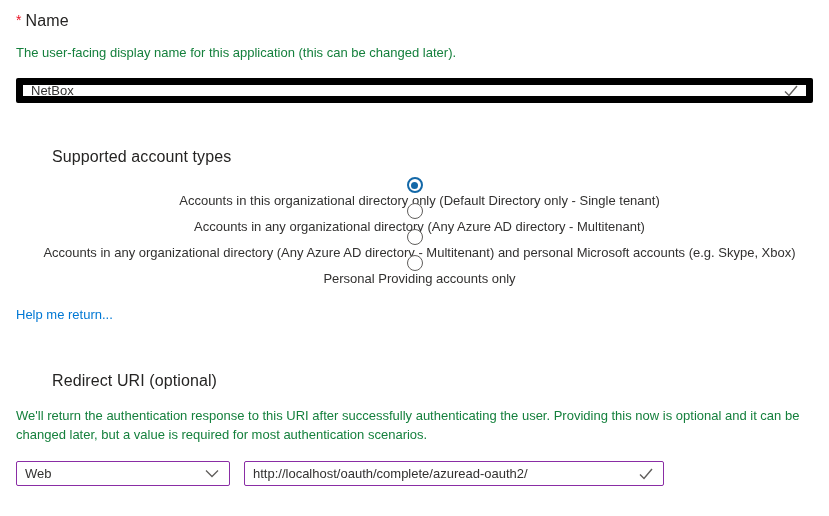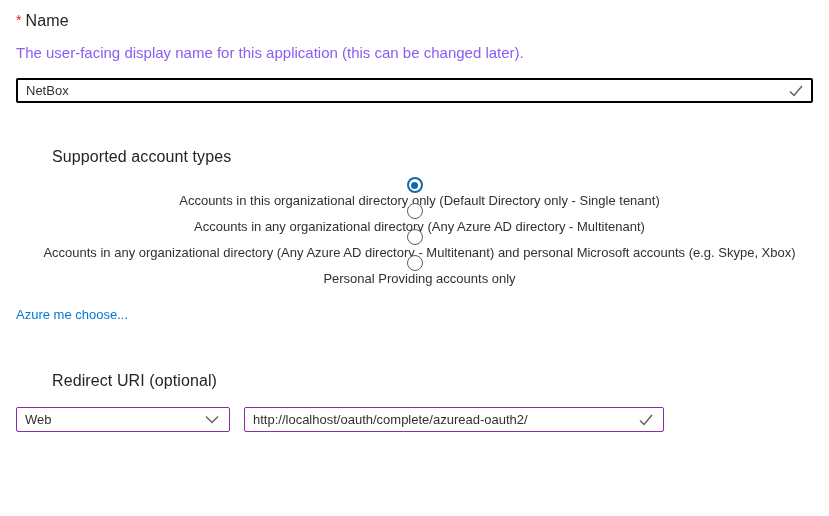--- a/index.html
+++ b/index.html
@@ -18,34 +18,34 @@
     color: #252423;
     letter-spacing: 0.1px;
   }
   .required {
     color: #e81123;
     margin-right: 4px;
     font-size: 14px;
     vertical-align: 1px;
   }
   .desc {
-    font-size: 15px;
-    color: #8b5cf6;
+    font-size: 13px;
+    color: #15803d;
     line-height: 19px;
     max-width: 797px;
   }
 
   
   .name-heading { margin-top: 2px; }
   .name-desc { margin-top: 13px; }
   .textbox {
     margin-top: 16px;
     height: 25px;
     width: 100%;
-    border: 2px solid #000000;
+    border: 7px solid #000000;
     border-radius: 2px;
     display: flex;
     align-items: center;
     padding: 0 8px;
     background: #fff;
   }
   .text-input {
     border: none;
     outline: none;
     flex: 1 1 auto;
@@ -176,25 +176,26 @@
       <div class="radio-row">
         <span class="radio"></span>
         <span class="radio-label">Accounts in any organizational directory (Any Azure AD directory - Multitenant) and personal Microsoft accounts (e.g. Skype, Xbox)</span>
       </div>
       <div class="radio-row">
         <span class="radio"></span>
         <span class="radio-label">Personal Providing accounts only</span>
       </div>
     </div>
 
-    <a class="help-link">Azure me choose...</a>
+    <a class="help-link">Help me return...</a>
   </section>
 
   <section>
     <h2 class="section-heading redirect-heading">Redirect URI (optional)</h2>
+    <p class="desc redirect-desc">We'll return the authentication response to this URI after successfully authenticating the user. Providing this now is optional and it can be changed later, but a value is required for most authentication scenarios.</p>
 
     <div class="redirect-row">
       <div class="select">
         <span>Web</span>
         <svg width="14" height="9" viewBox="0 0 14 9">
             <path d="M1 1.5 L7 7.5 L13 1.5" stroke="#605e5c" stroke-width="1.3" fill="none"></path>
           </svg>
       </div>
       <div class="uri-box">
         <input class="text-input" type="text" value="http://localhost/oauth/complete/azuread-oauth2/" style="">

